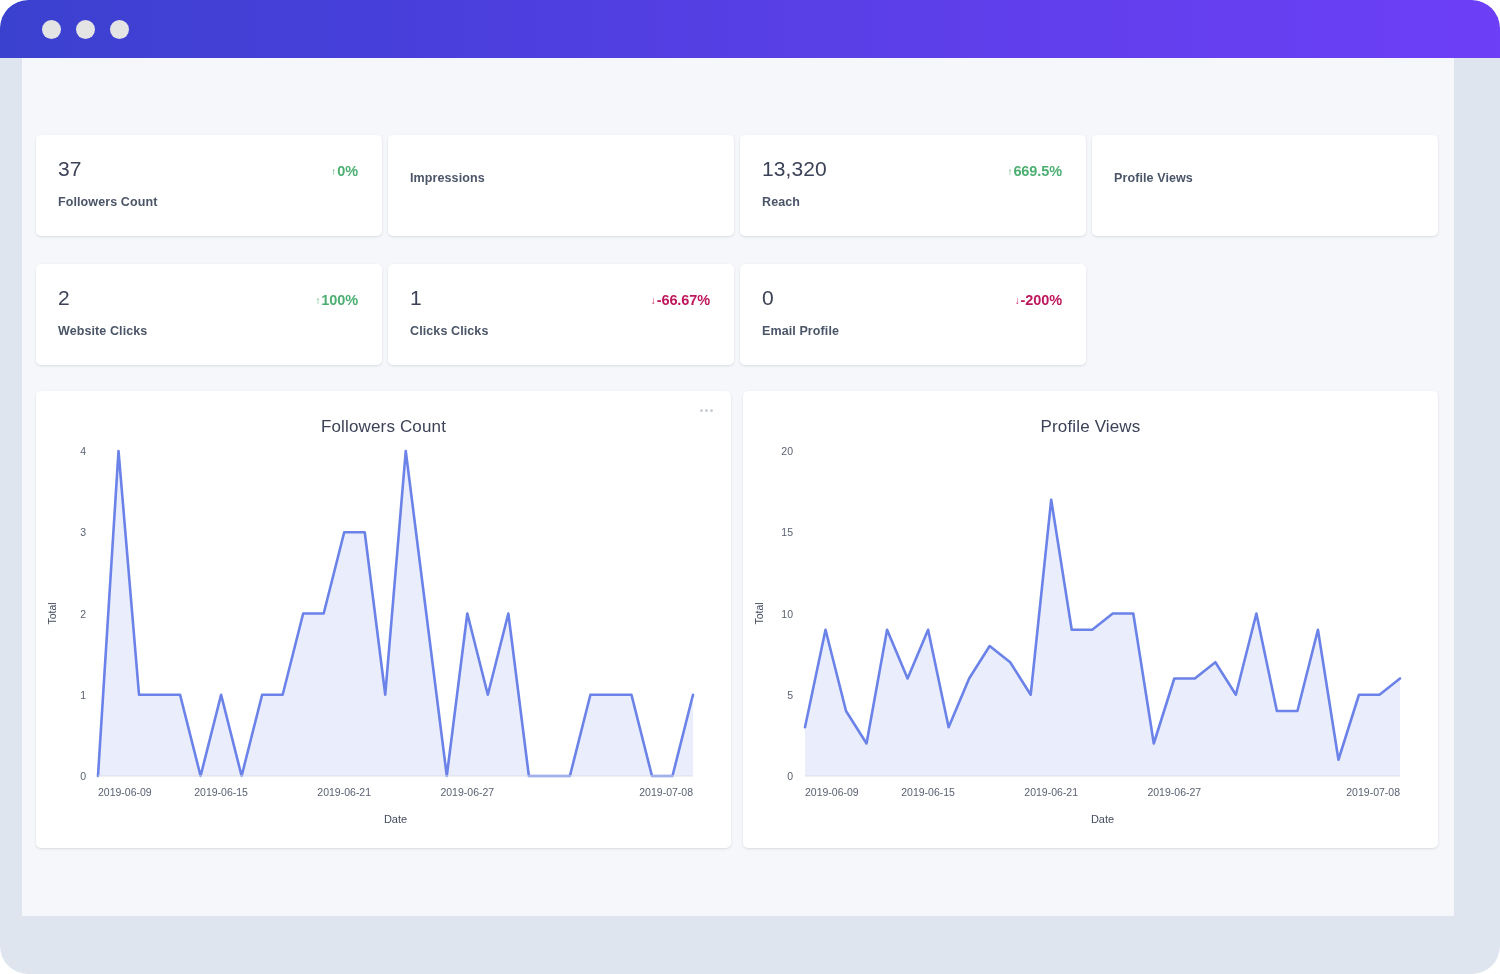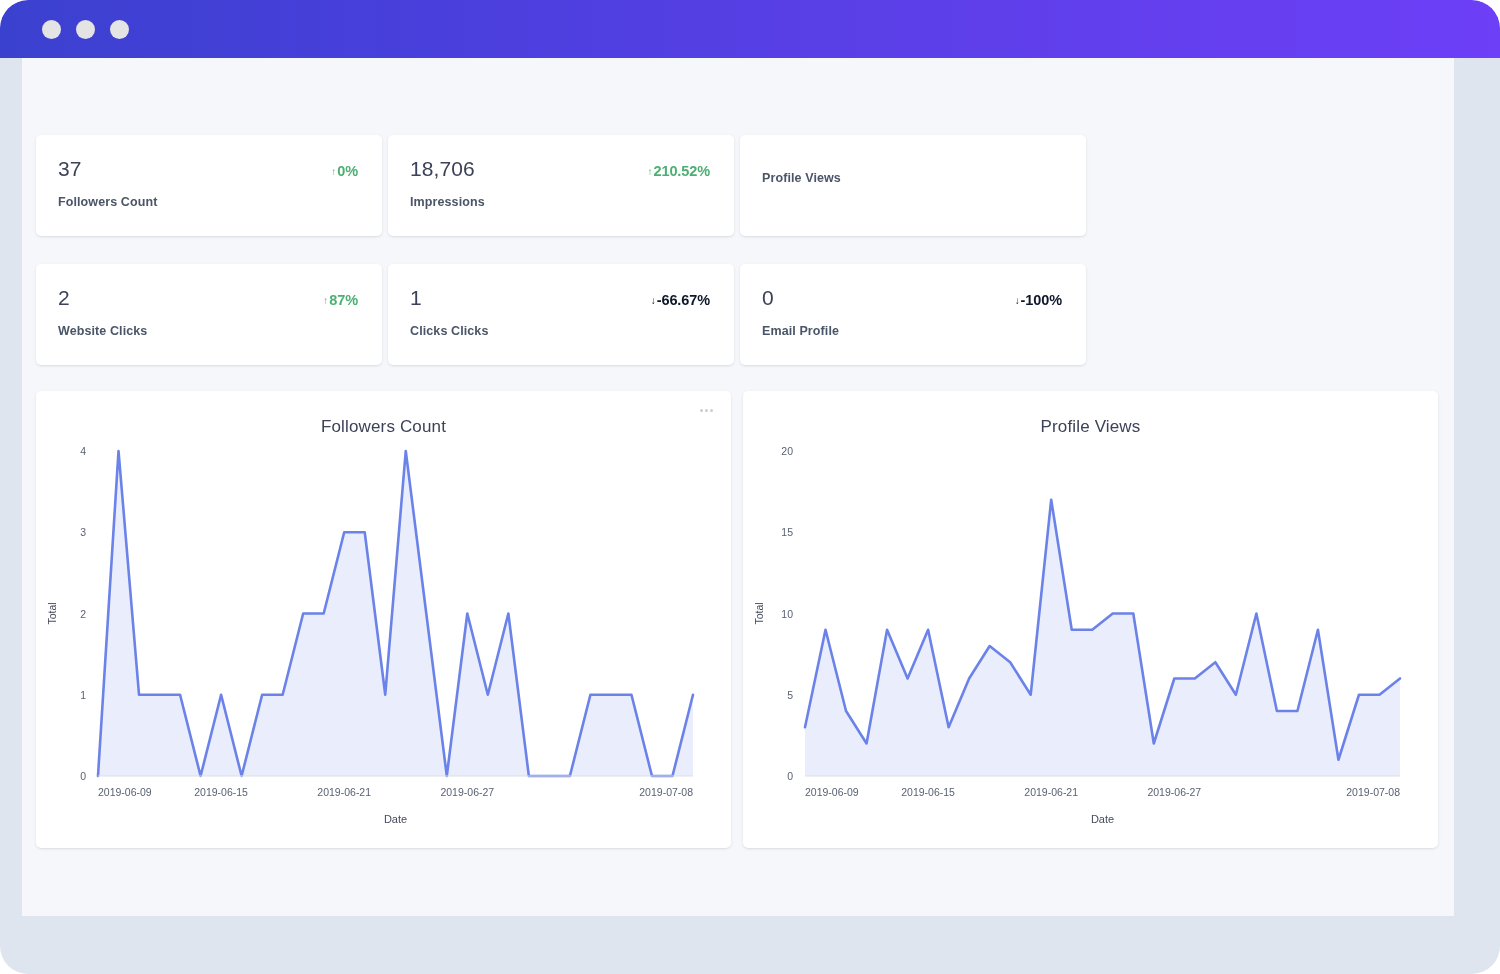--- a/index.html
+++ b/index.html
@@ -91,21 +91,21 @@
     line-height: 24px;
   }
 
   .stat-delta {
     font-size: 14.5px;
     font-weight: 700;
     letter-spacing: -0.1px;
     white-space: nowrap;
   }
   .stat-delta.up   { color: #4caf72; }
-  .stat-delta.down { color: #0f172a; }
+  .stat-delta.down { color: #be185d; }
   .delta-arrow { font-size: 10px; font-weight: 700; margin-right: 1px; vertical-align: 1px; }
 
   .stat-label {
     margin-top: 14px;
     font-size: 12.5px;
     font-weight: 700;
     color: #4b5568;
     letter-spacing: 0.1px;
   }
 
@@ -179,56 +179,59 @@
 
         <div class="stat-card">
           <div class="stat-top">
             <span class="stat-value">37</span>
             <span class="stat-delta up"><span class="delta-arrow">↑</span><span>0%</span></span>
           </div>
           <div class="stat-label">Followers Count</div>
         </div>
 
         <div class="stat-card">
-          <div class="stat-top">
-            <span class="stat-value">18,706</span>
-            <span class="stat-delta up"><span class="delta-arrow">↑</span><span>210.52%</span></span>
-          </div>
           <div class="stat-label">Impressions</div>
         </div>
 
+        <div class="stat-card">
+          <div class="stat-top">
+            <span class="stat-value">13,320</span>
+            <span class="stat-delta up"><span class="delta-arrow">↑</span><span>669.5%</span></span>
+          </div>
+          <div class="stat-label">Reach</div>
+        </div>
 
         <div class="stat-card">
           <div class="stat-label">Profile Views</div>
         </div>
 
       </div>
 
       <div class="stat-row row2">
 
         <div class="stat-card">
           <div class="stat-top">
             <span class="stat-value">2</span>
-            <span class="stat-delta up"><span class="delta-arrow">↑</span><span>87%</span></span>
+            <span class="stat-delta up"><span class="delta-arrow">↑</span><span>100%</span></span>
           </div>
           <div class="stat-label">Website Clicks</div>
         </div>
 
         <div class="stat-card">
           <div class="stat-top">
             <span class="stat-value">1</span>
             <span class="stat-delta down"><span class="delta-arrow">↓</span><span>-66.67%</span></span>
           </div>
           <div class="stat-label">Clicks Clicks</div>
         </div>
 
         <div class="stat-card">
           <div class="stat-top">
             <span class="stat-value">0</span>
-            <span class="stat-delta down"><span class="delta-arrow">↓</span><span>-100%</span></span>
+            <span class="stat-delta down"><span class="delta-arrow">↓</span><span>-200%</span></span>
           </div>
           <div class="stat-label">Email Profile</div>
         </div>
 
       </div>
 
       <div class="chart-row">
 
         <div class="chart-card">
           <div class="chart-title">Followers Count</div>

